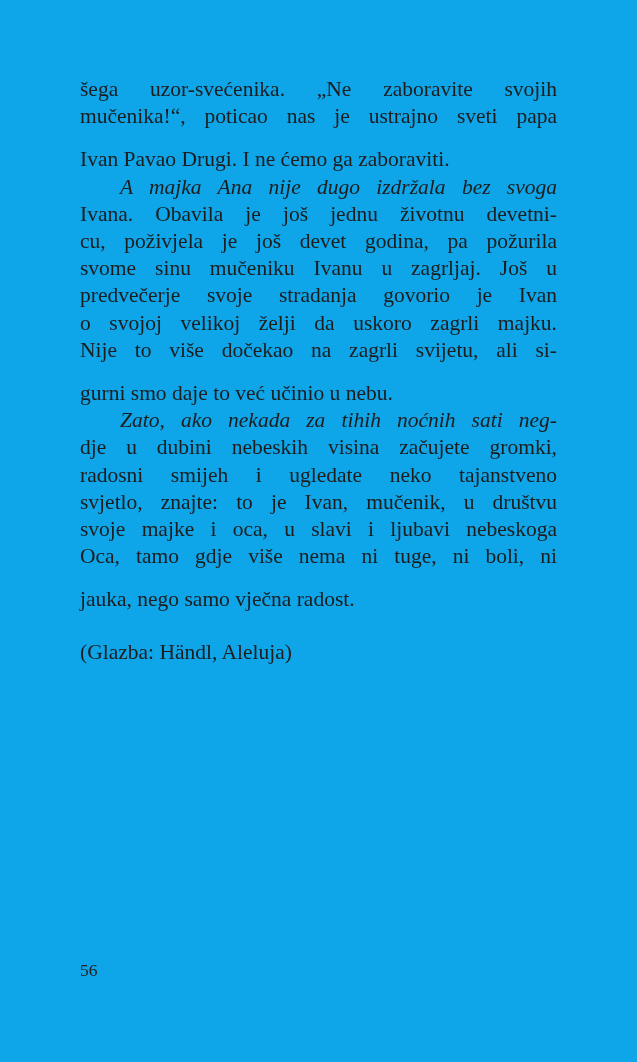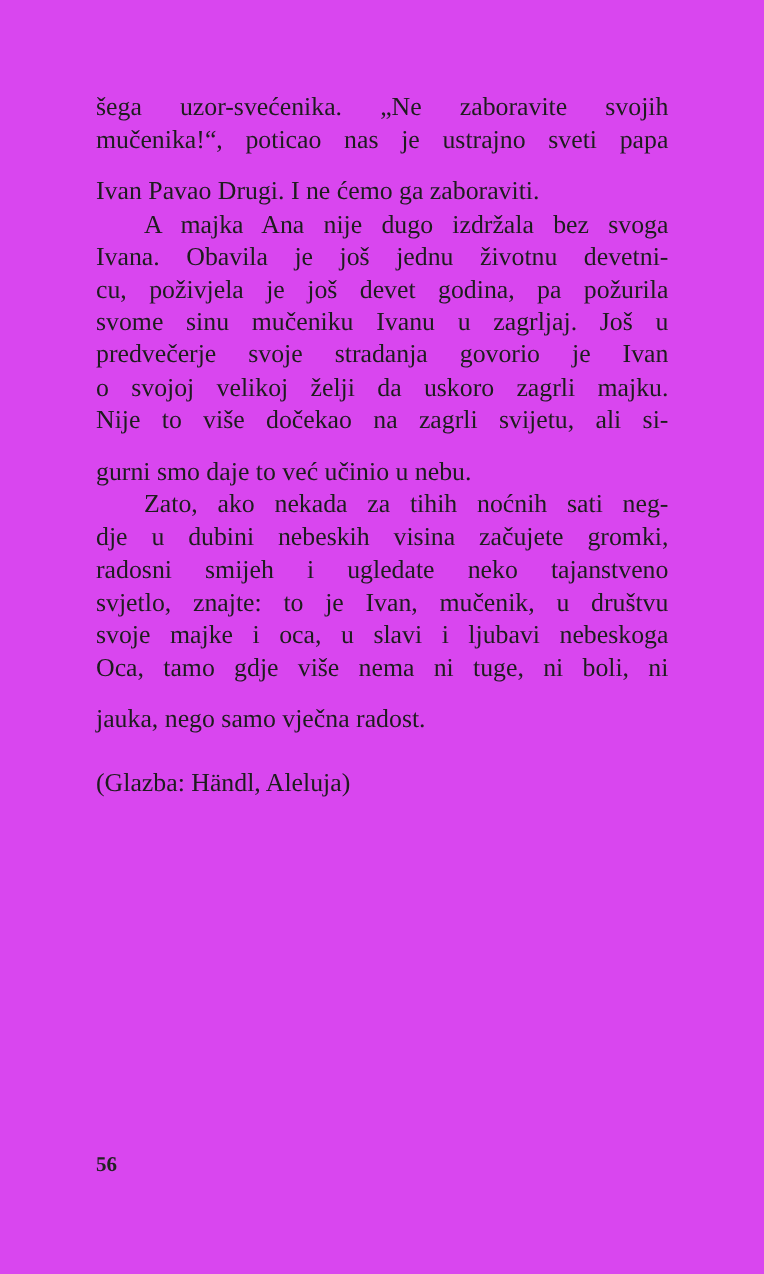--- a/index.html
+++ b/index.html
@@ -10,21 +10,21 @@
     width: 637px;
     height: 1062px;
     position: relative;
     background: #fdfdfc;
     overflow: hidden;
     font-family: "Liberation Serif", "DejaVu Serif", serif;
   }
   .page {
     position: absolute;
     inset: 0;
-    background: #d946ef;
+    background: #0ea5e9;
     padding-left: 12px;
   }
   .text-block {
     position: absolute;
     left: 80px;
     top: 76px;
     width: 477px;
     font-size: 21.5px;
     line-height: 27.2px;
     color: #1d1d1d;
@@ -37,28 +37,28 @@
     text-align-last: justify;
     white-space: normal;
   }
   .line.last {
     text-align: left;
     text-align-last: left;
     margin-top: 16px;
   }
   .line.indent {
     padding-left: 40px;
+    font-style: italic;
   }
   .page-number {
     position: absolute;
     left: 80px;
     top: 960px;
     font-size: 17.5px;
     color: #222222;
-    font-weight: bold;
   }
 </style>
 </head>
 <body>
 
 <div class="page">
   <div class="text-block">
       <div class="paragraph">
         <div class="line">šega uzor-svećenika. „Ne zaboravite svojih</div>
         <div class="line">mučenika!“, poticao nas je ustrajno sveti papa</div>

